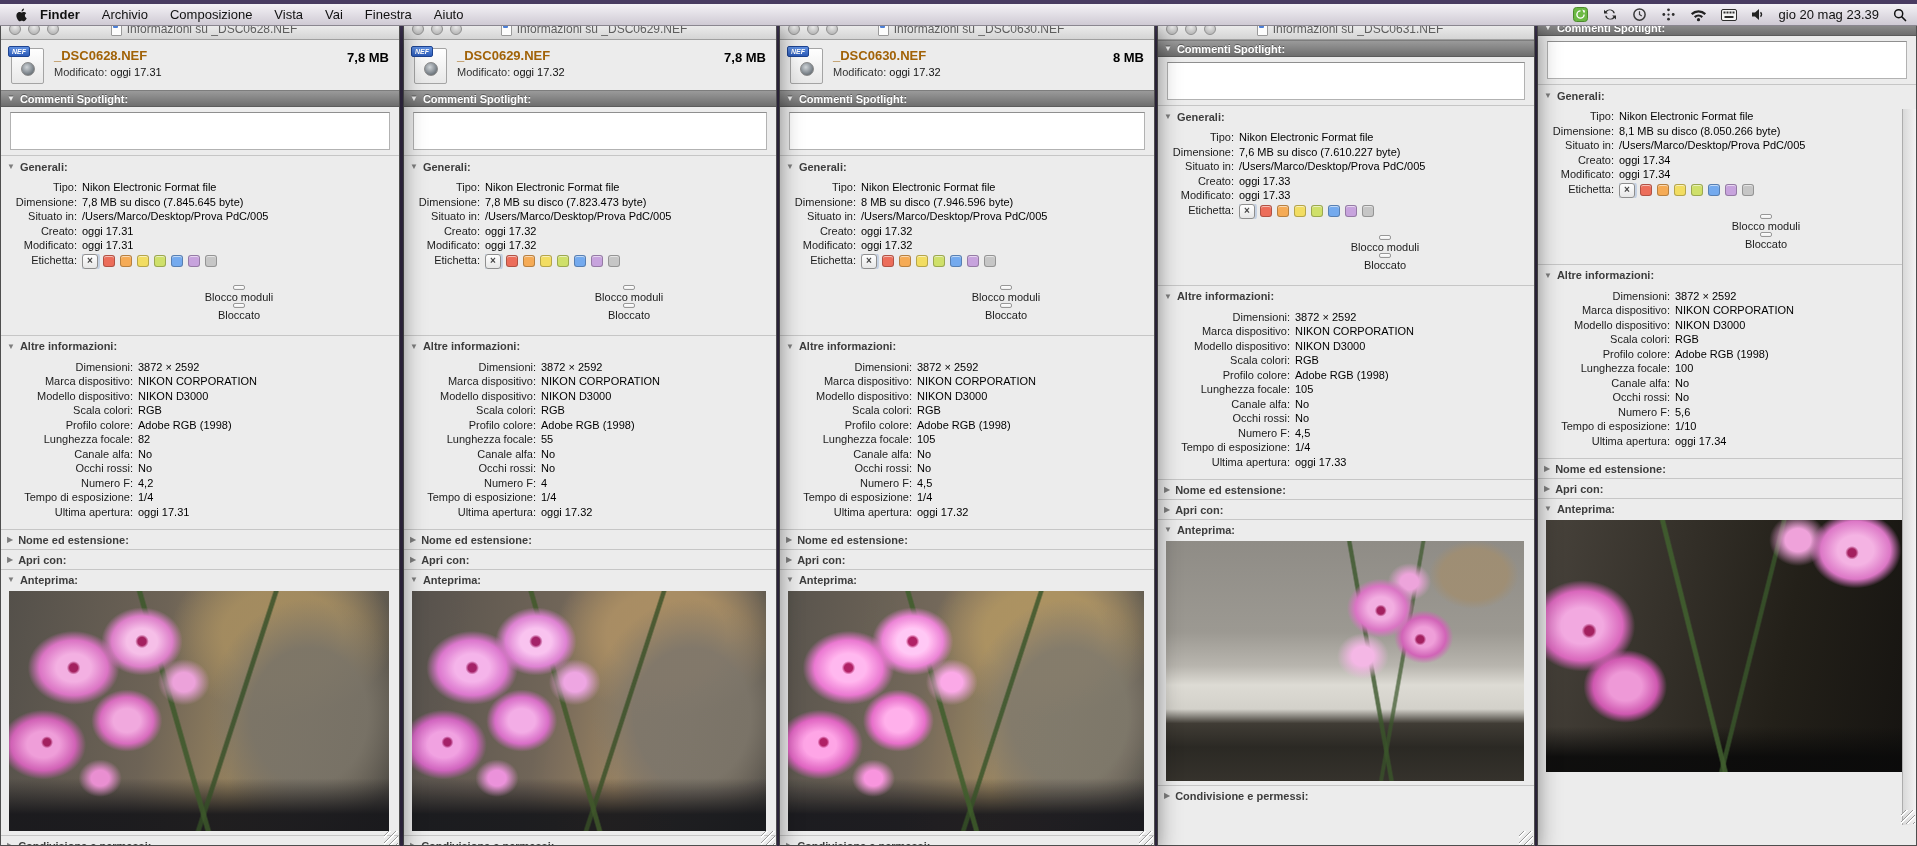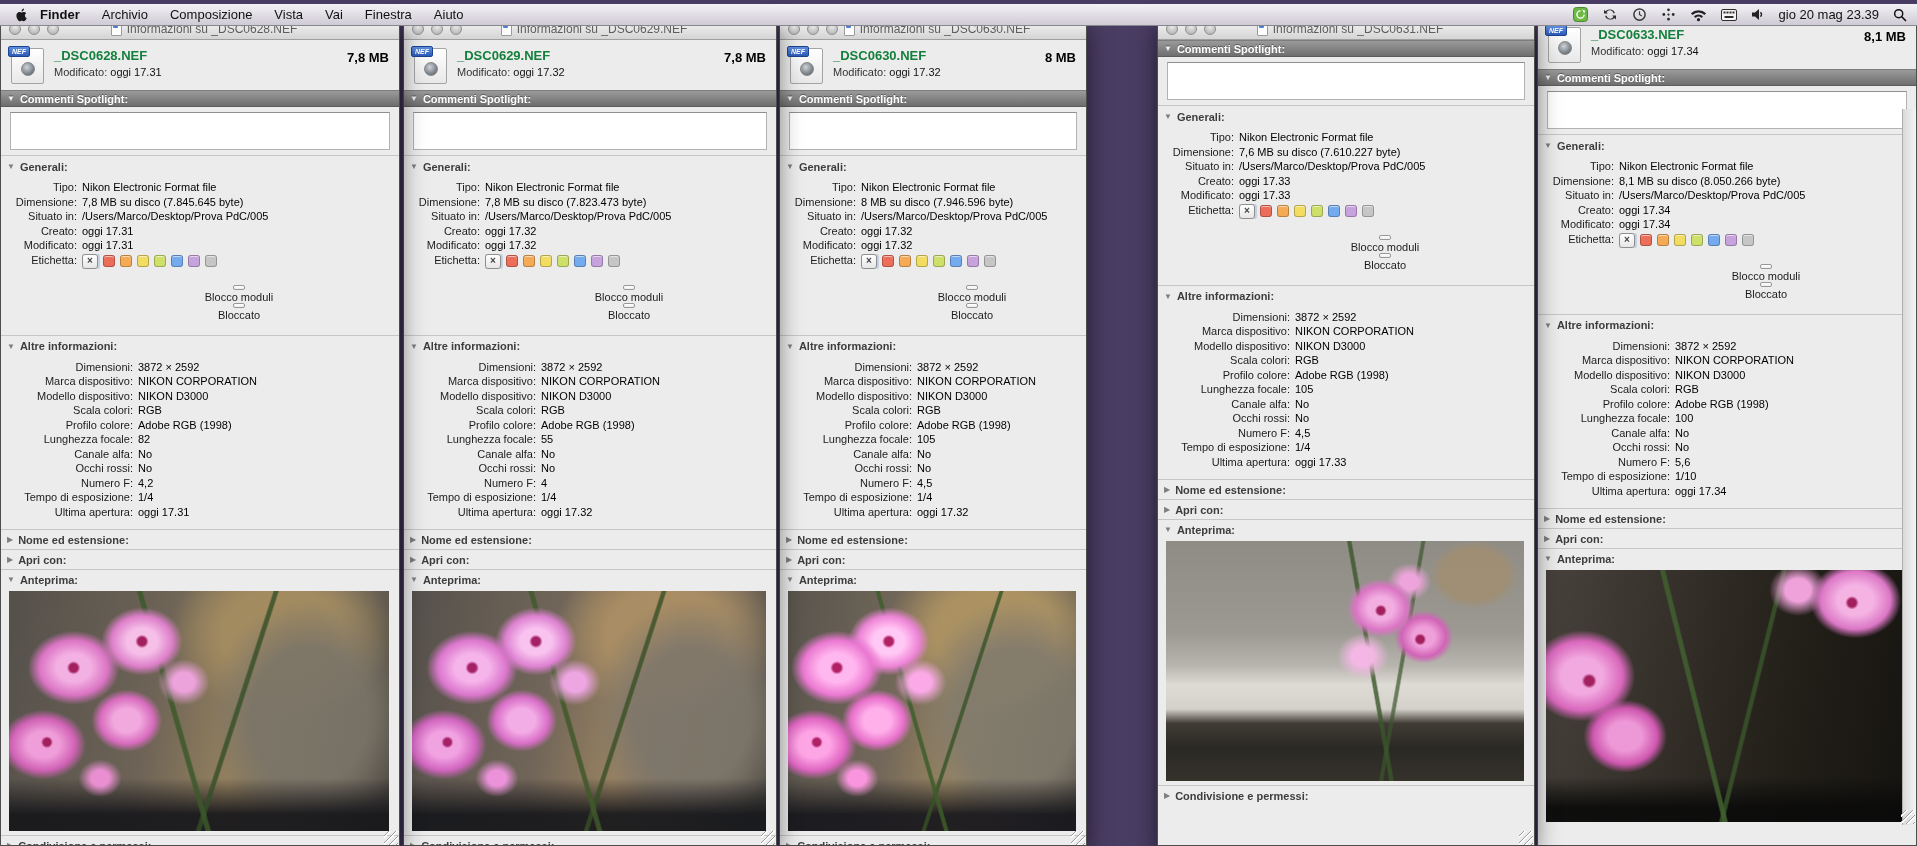--- a/index.html
+++ b/index.html
@@ -17,21 +17,21 @@
   .mb-right svg { display:block; }
   .mb-clock { font-size:13px; color:#111; white-space:nowrap; }
 
   
   .winlayer { position:absolute; inset:0; }
   .window { position:absolute; top:18px; height:828px; background:#ececec;
     border:1px solid #4e4e4e; border-radius:5px 5px 0 0;
     box-shadow:0 8px 24px rgba(0,0,0,.55); overflow:hidden; }
   .window:nth-child(1){ left:0px;    width:400px; z-index:50;}
   .window:nth-child(2){ left:403px;  width:374px; z-index:40;}
-  .window:nth-child(3){ left:779px;  width:308px; z-index:30;}
+  .window:nth-child(3){ left:779px;  width:376px; z-index:30;}
   .window:nth-child(4){ left:1157px; width:378px; z-index:20;}
   .window:nth-child(5){ left:1537px; width:380px; z-index:10;}
 
   .titlebar { height:21px; background:linear-gradient(#f7f7f7,#d4d4d4);
     border-bottom:1px solid #9f9f9f; position:relative;
     display:flex; align-items:center; justify-content:center; }
   .lights { position:absolute; left:8px; top:4px; display:flex; gap:7px; }
   .light { width:12px; height:12px; border-radius:50%;
     background:radial-gradient(circle at 50% 30%, #e9e9e9, #bdbdbd 70%);
     border:1px solid #8f8f8f; }
@@ -48,21 +48,21 @@
   .win-header { height:50px; padding:8px 10px 0 10px; display:flex; }
   .nef-icon { width:33px; height:36px; position:relative; flex:0 0 auto;
     background:linear-gradient(#ffffff,#e8e8e8); border:1px solid #a4a4a4; border-radius:2px; }
   .nef-lens { position:absolute; left:9px; top:13px; width:14px; height:14px; border-radius:50%;
     background:radial-gradient(circle at 40% 35%, #cfd4d8, #7e868d 60%, #4c5257);
     border:1px solid #888; }
   .nef-badge { position:absolute; left:-4px; top:-3px; background:linear-gradient(#5f8fe0,#2c5bb8);
     color:#fff; font-size:7px; font-weight:bold; font-style:italic; padding:1px 3px;
     border-radius:2px; border:1px solid #1d4390; }
   .fileinfo { margin-left:10px; min-width:0; }
-  .fname { font-size:13px; font-weight:bold; color:#15803d; padding-top:2px; white-space:nowrap; }
+  .fname { font-size:13px; font-weight:bold; color:#a16207; padding-top:2px; white-space:nowrap; }
   .fmod { margin-top:3px; color:#333; }
   .fmod .v { color:#111; }
   .fsize { margin-left:auto; font-size:13px; font-weight:bold; color:#000; padding-top:2px; }
 
   
   .spot-bar { height:17px; background:linear-gradient(#9a9a9a,#6e6e6e);
     border-top:1px solid #7d7d7d; border-bottom:1px solid #5c5c5c;
     display:flex; align-items:center; gap:5px; padding:0 6px;
     color:#fff; font-weight:bold; font-size:11px; text-shadow:0 -1px 0 rgba(0,0,0,.4); }
   .spot-bar .tri { font-size:8px; color:#f0f0f0; }
@@ -863,34 +863,20 @@
         <span class="tri">▶</span>
         <span>Condivisione e permessi:</span>
       </div>
 
       <div class="grip"></div>
     </div>
   </div>
 
   <div class="window">
     <div class="content">
-      <div class="win-header">
-        <span class="nef-icon">
-          <span class="nef-lens"></span>
-          <span class="nef-badge">NEF</span>
-        </span>
-        <span class="fileinfo">
-          <span class="fname">_DSC0633.NEF</span>
-          <div class="fmod">
-            <span>Modificato:</span>
-            <span class="v">oggi 17.34</span>
-          </div>
-        </span>
-        <span class="fsize">8,1 MB</span>
-      </div>
 
       <div class="spot-bar">
         <span class="tri">▼</span>
         <span>Commenti Spotlight:</span>
       </div>
       <div class="comment-wrap">
         <div class="comment-box"></div>
       </div>
 
       <div class="sec-head">

